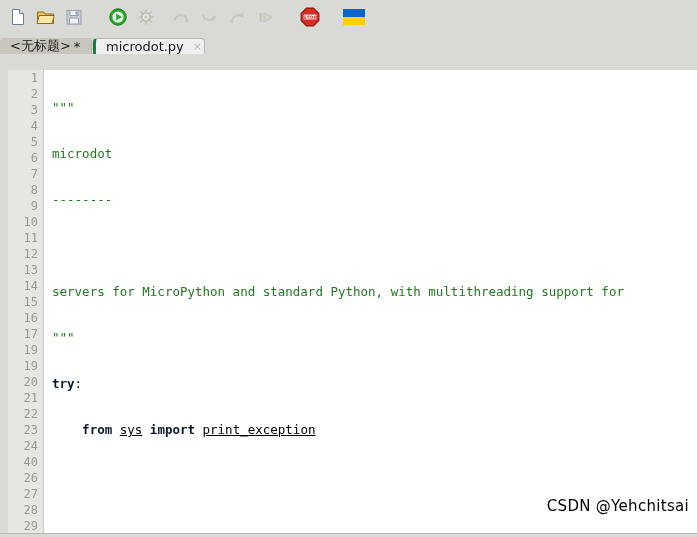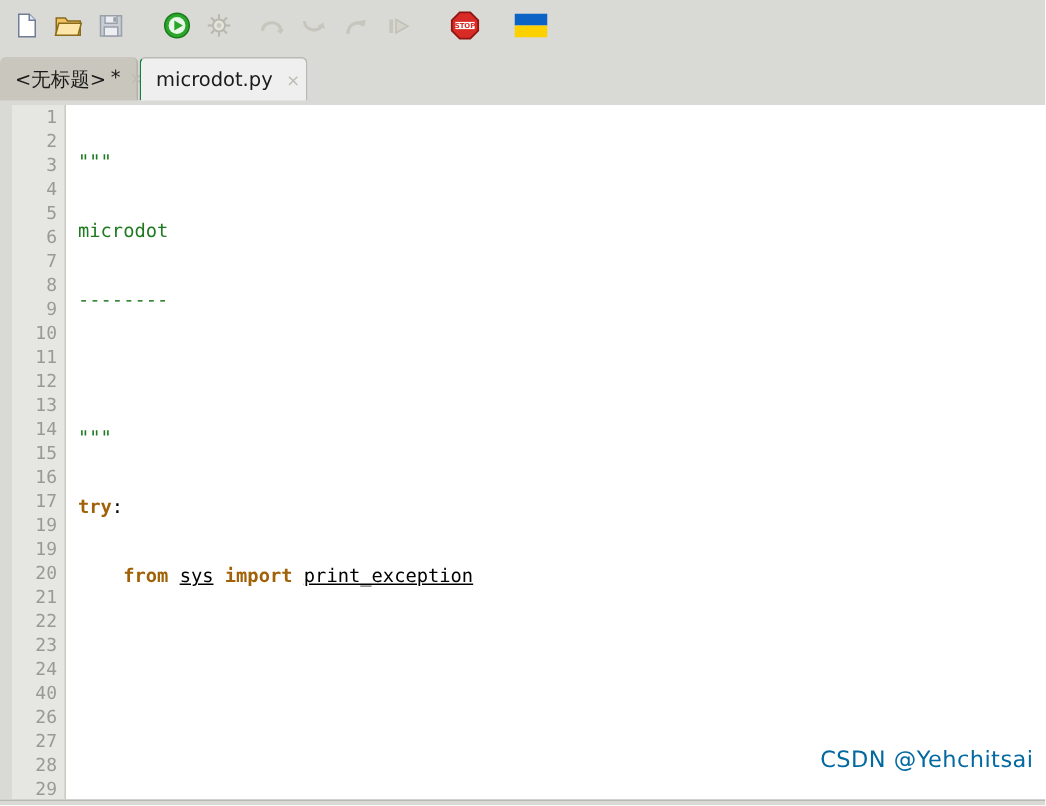--- a/index.html
+++ b/index.html
@@ -26,36 +26,36 @@
   }
   .tb-gap { width: 8px; height: 28px; }
   .tb-gap-lg { width: 16px; height: 28px; }
 
   
   .tabbar {
     position:absolute; left:0; top:34px; width:697px; height:36px;
     background:#d9d9d6;
   }
   .tab {
-    position:absolute; top:4px; height:29px;
+    position:absolute; top:4px; height:16px;
     display:flex; align-items:center;
     padding:0 6px 0 10px;
     font-family:"DejaVu Sans", sans-serif;
     font-size:13px; color:#1a1a1a;
     border-top-left-radius:4px; border-top-right-radius:4px;
   }
   .tab.inactive {
     left:0; width:92px;
     background:#c9c7bd;
     border-right:1px solid #b4b2a8;
   }
   .tab.active {
     left:93px; width:112px;
     background:#efefef;
-    border-left:1px solid #15803d;
+    border-left:3px solid #15803d;
     border-right:1px solid #b9b9b4;
     border-top:1px solid #b9b9b4;
   }
   .tab-label { white-space:nowrap; }
   .tab-dirty { margin-left:3px; font-size:13px; }
   .tab-close {
     margin-left:6px; font-size:11px; color:#a9a7a0;
     width:12px; text-align:center;
   }
   .tab .tab-close.faint { color:#bdbbb3; }
@@ -95,29 +95,29 @@
   .code {
     position:absolute; left:45px; top:0; right:0; height:463px;
     padding-left:7px;
     font-family:"DejaVu Sans Mono", monospace;
     font-size:12.5px;
     white-space:pre;
     color:#000000;
   }
   .code .cl { display:block; height:16px; line-height:16px; }
   .t-doc  { color:#1f7a1f; }
-  .t-kw   { color:#a16207; font-weight:bold; }
+  .t-kw   { color:#0f172a; font-weight:bold; }
   .t-pl   { color:#000000;text-decoration:underline; }
 
   
   .watermark {
     position:absolute; right:8px; bottom:18px;
     font-family:"DejaVu Sans", sans-serif;
     font-size:15px;
-    color:#0369a1;
+    color:#000000;
     letter-spacing:0.3px;
     pointer-events:none;
     margin-left:28px;
   }
 
   
   .bottom-strip {
     position:absolute; left:0; top:533px; width:697px; height:4px;
     background:#d9d9d6;
     border-top:1px solid #b8b8b3;
@@ -278,20 +278,21 @@
         <span class="ln">27</span>
         <span class="ln">28</span>
         <span class="ln">29</span>
       </div>
 
     <div class="code">
       <span class="cl"><span class="t-doc">"""</span></span>
       <span class="cl"><span class="t-doc">microdot</span></span>
       <span class="cl"><span class="t-doc">--------</span></span>
       <span class="cl"><span class="t-doc"></span></span>
+      <span class="cl"><span class="t-doc">servers for MicroPython and standard Python, with multithreading support for</span></span>
       <span class="cl"><span class="t-doc">"""</span></span>
       <span class="cl"><span class="t-kw">try</span>:</span>
       <span class="cl">    <span class="t-kw">from</span> <span class="t-pl">sys</span> <span class="t-kw">import</span> <span class="t-pl">print_exception</span></span>
       
       
       
       
       
       
       

